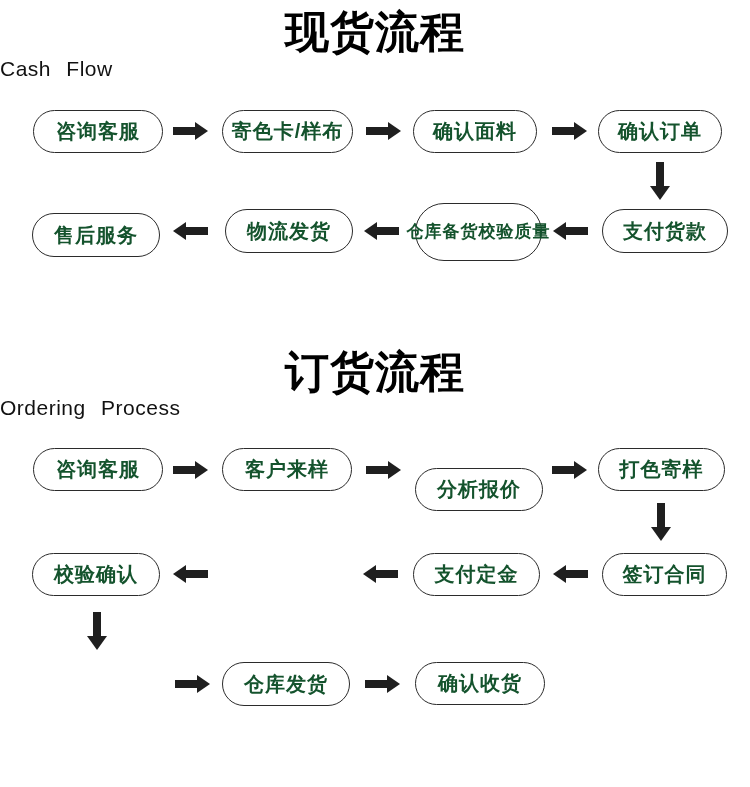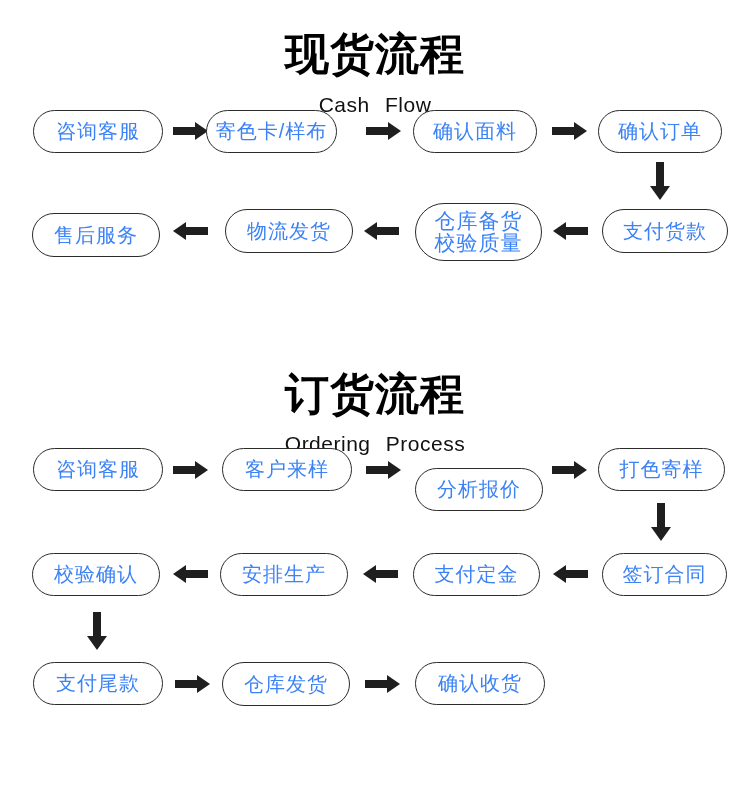--- a/index.html
+++ b/index.html
@@ -6,36 +6,35 @@
   .canvas {
     position:relative; width:750px; height:787px;
     background:#ffffff; overflow:hidden;
     font-family:"Liberation Sans", sans-serif;
     color:#1f1f1f;
   }
   .flow-title {
     position:absolute; left:0; width:750px; text-align:center;
     font-size:44px; line-height:48px; font-weight:800; color:#000000;
     letter-spacing:1px;
-    margin-top:22px;
   }
   .flow-subtitle {
-    position:absolute; left:0; width:750px; text-align:center;
+    position:absolute; left:0; width:750px; 
     font-size:21px; line-height:22px; font-weight:400; color:#111111;
-    word-spacing:9px; letter-spacing:0.5px;margin-top:36px;
+    word-spacing:9px; letter-spacing:0.5px;
   }
   .pill {
     position:absolute; box-sizing:border-box;
     border:1.5px solid #2b2b2b; border-radius:23px; background:#ffffff;
     display:flex; align-items:center; justify-content:center;
-    font-size:20px; color:#3b82f6; letter-spacing:1px; white-space:nowrap;
+    font-size:20px; color:#14532d; letter-spacing:1px; white-space:nowrap;font-weight:bold;
   }
   .pill.tall {
-    border-radius:30px; flex-direction:column;
-    font-size:21px; line-height:22px; letter-spacing:1px;
+    border-radius:30px; flex-direction:row;
+    font-size:17px; line-height:22px; letter-spacing:1px;
   }
   
   .ar { position:absolute; width:22px; height:8px; background:#1f1f1f; }
   .ar.right::after {
     content:""; position:absolute; left:100%; top:50%; transform:translateY(-50%);
     width:0; height:0;
     border-left:13px solid #1f1f1f;
     border-top:9px solid transparent; border-bottom:9px solid transparent;
   }
   .ar.left::before {
@@ -56,21 +55,21 @@
 </head>
 <body>
 
 <div class="canvas">
 
   <div class="flow-title" style="top:8px">现货流程</div>
   <div class="flow-subtitle" style="top:58px">Cash Flow</div>
 
   <div class="pill" style="left:33px;top:110px;width:130px;height:43px">咨询客服</div>
   <div class="ar right" style="left:173px;top:127px"></div>
-  <div class="pill" style="left:206px;top:110px;width:131px;height:43px">寄色卡/样布</div>
+  <div class="pill" style="left:222px;top:110px;width:131px;height:43px">寄色卡/样布</div>
   <div class="ar right" style="left:366px;top:127px"></div>
   <div class="pill" style="left:413px;top:110px;width:124px;height:43px">确认面料</div>
   <div class="ar right" style="left:552px;top:127px"></div>
   <div class="pill" style="left:598px;top:110px;width:124px;height:43px">确认订单</div>
 
   <div class="ad" style="left:656px;top:162px"></div>
 
   <div class="pill" style="left:32px;top:213px;width:128px;height:44px">售后服务</div>
   <div class="ar left" style="left:186px;top:227px"></div>
   <div class="pill" style="left:225px;top:209px;width:128px;height:44px">物流发货</div>
@@ -90,27 +89,25 @@
   <div class="pill" style="left:222px;top:448px;width:130px;height:43px">客户来样</div>
   <div class="ar right" style="left:366px;top:466px"></div>
   <div class="pill" style="left:415px;top:468px;width:128px;height:43px">分析报价</div>
   <div class="ar right" style="left:552px;top:466px"></div>
   <div class="pill" style="left:598px;top:448px;width:127px;height:43px">打色寄样</div>
 
   <div class="ad" style="left:657px;top:503px"></div>
 
   <div class="pill" style="left:32px;top:553px;width:128px;height:43px">校验确认</div>
   <div class="ar left" style="left:186px;top:570px"></div>
-  <div class="pill" style="left:220px;top:553px;width:128px;height:43px">安排生产</div>
   <div class="ar left" style="left:376px;top:570px"></div>
   <div class="pill" style="left:413px;top:553px;width:127px;height:43px">支付定金</div>
   <div class="ar left" style="left:566px;top:570px"></div>
   <div class="pill" style="left:602px;top:553px;width:125px;height:43px">签订合同</div>
 
   <div class="ad" style="left:93px;top:612px"></div>
 
-  <div class="pill" style="left:33px;top:662px;width:130px;height:43px">支付尾款</div>
   <div class="ar right" style="left:175px;top:680px"></div>
   <div class="pill" style="left:222px;top:662px;width:128px;height:44px">仓库发货</div>
   <div class="ar right" style="left:365px;top:680px"></div>
   <div class="pill" style="left:415px;top:662px;width:130px;height:43px">确认收货</div>
 
 </div>
 
 </body></html>

